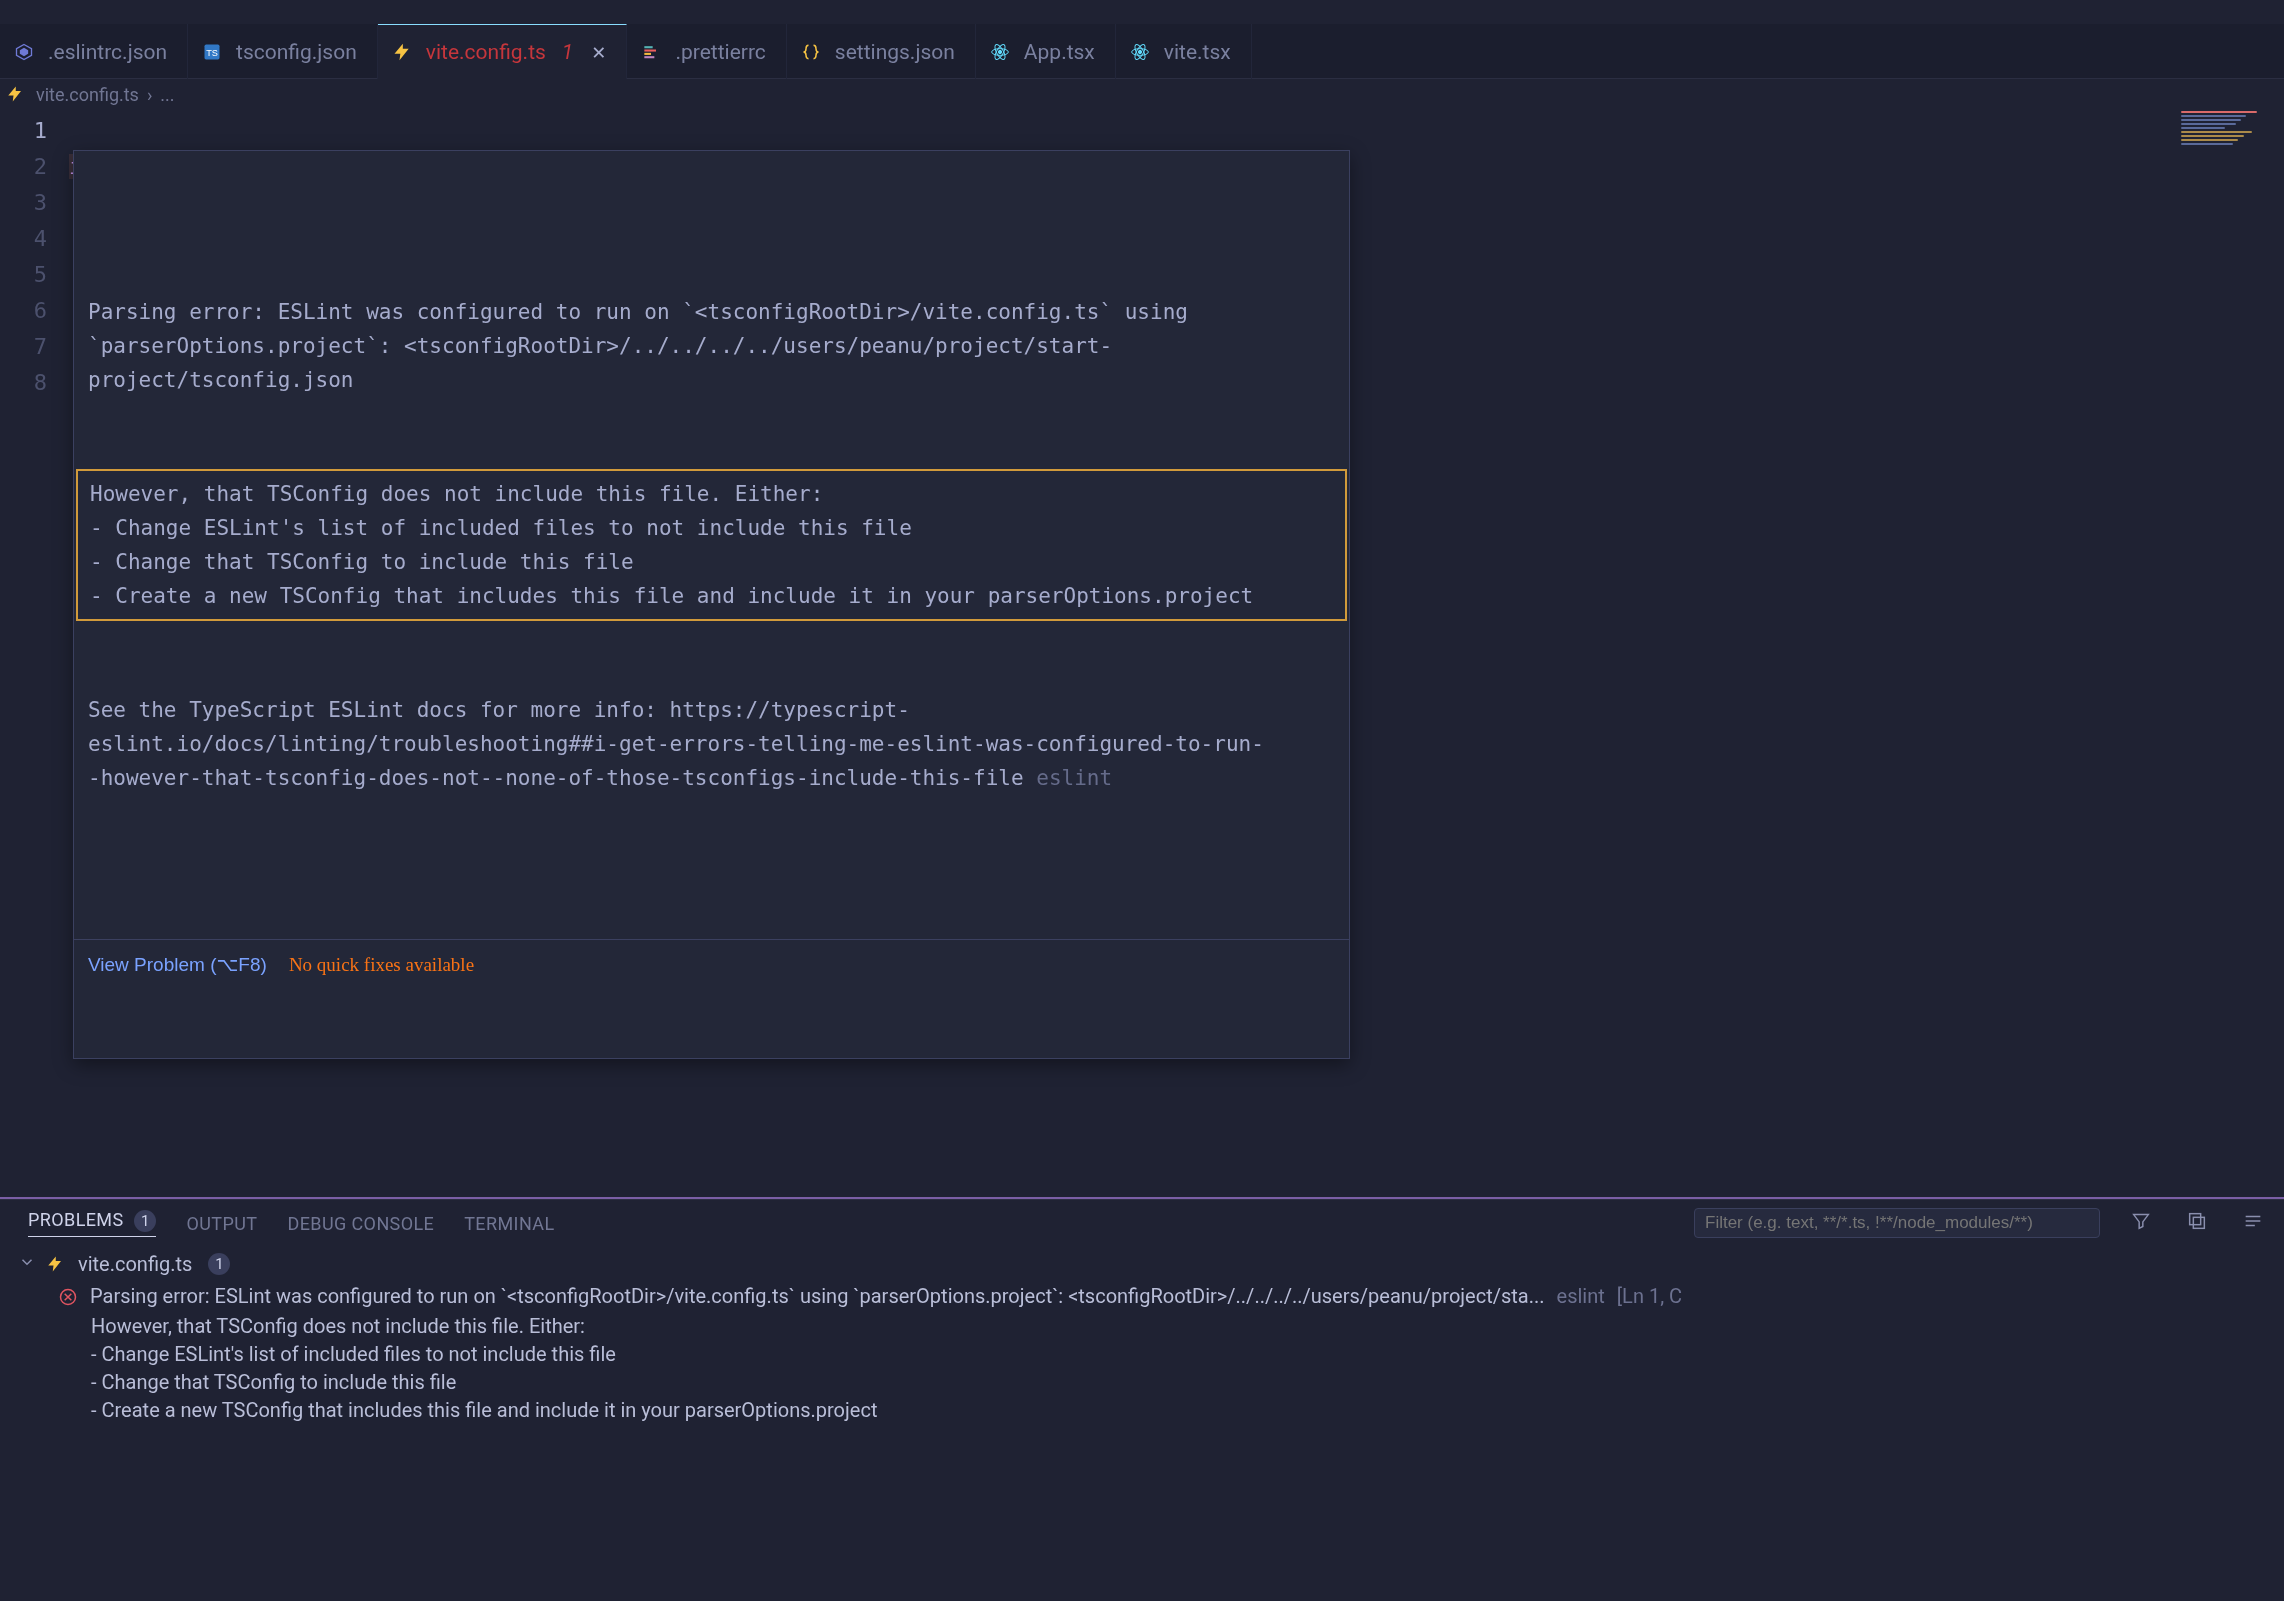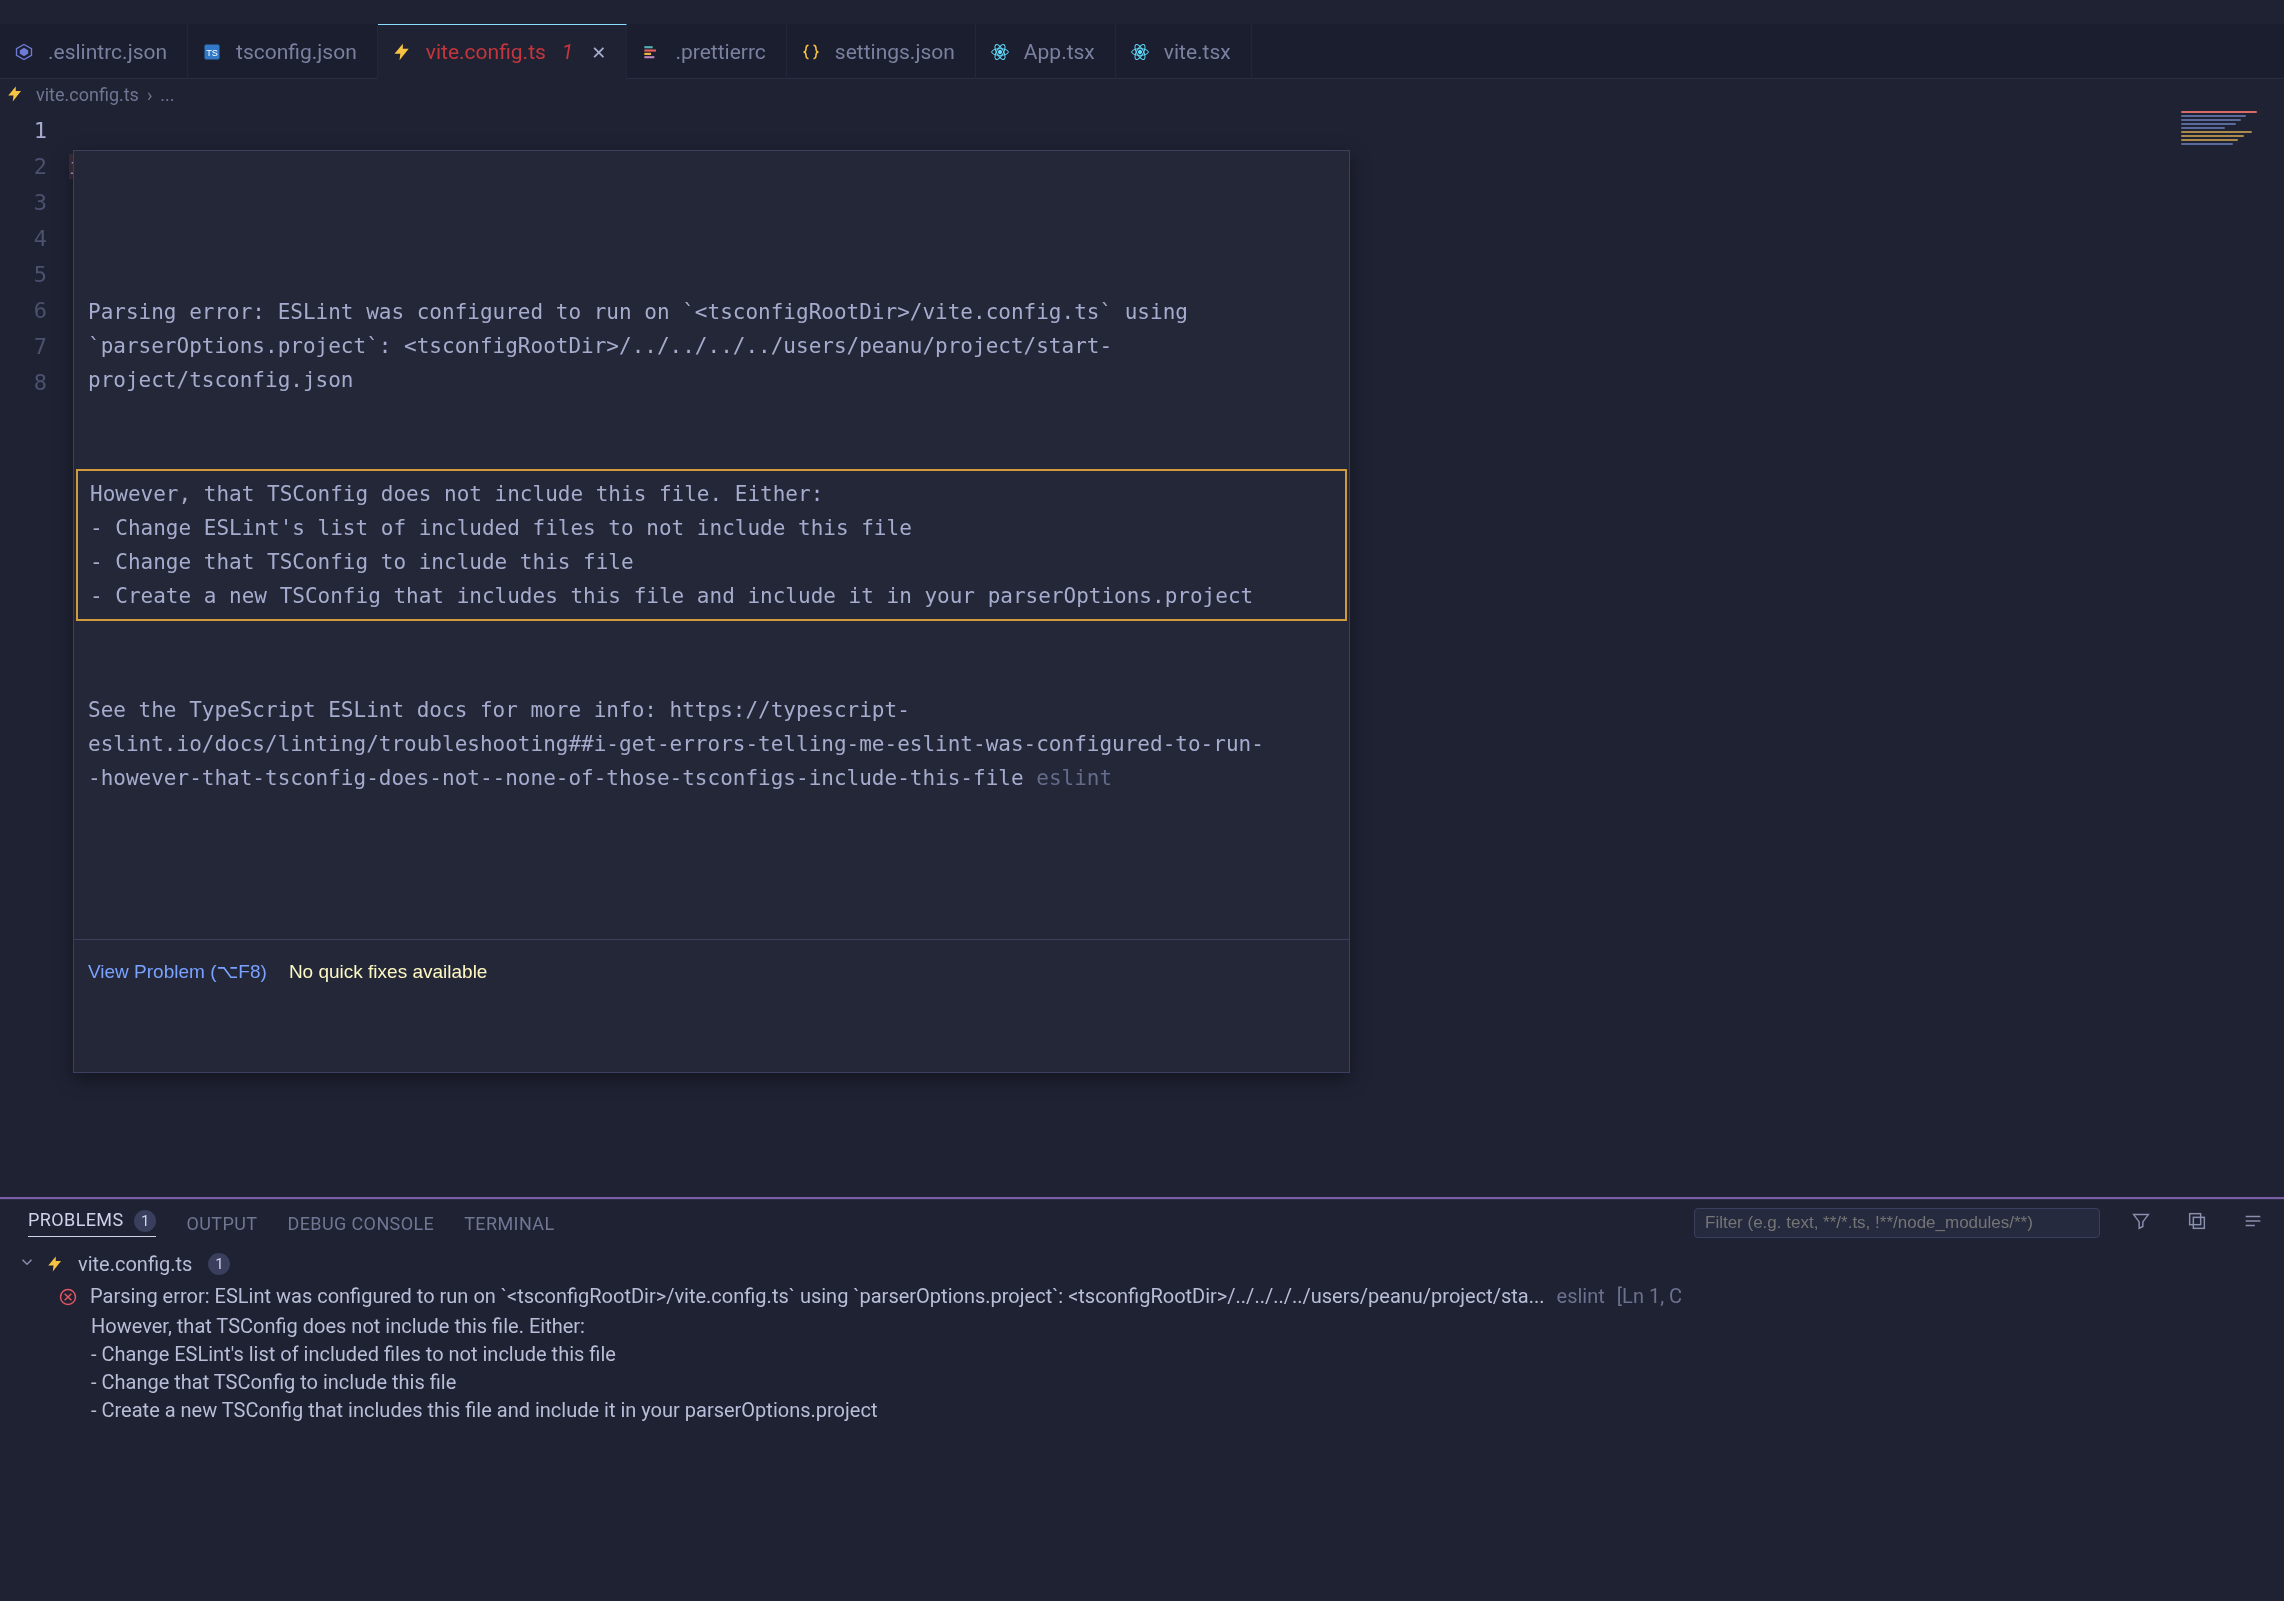--- a/index.html
+++ b/index.html
@@ -98,27 +98,27 @@
   }
   .hover-body { padding: 8px 14px; color:#a6accd;}
   .hover-highlight {
     border:2px solid #d19a3b;
     padding: 6px 12px;
     margin: 4px -12px;
   }
   .hover .dim { color:#656b8a;}
   .hover-foot {
     border-top:1px solid #3b4060;
-    padding: 15px 14px;
+    padding: 8px 14px;
     font-family:-apple-system, BlinkMacSystemFont, sans-serif;
     font-size: 19px;
     display:flex; gap:22px;
   }
   .hover-foot .lnk { color:#7aa2ff;}
-  .hover-foot .txt { color:#fef9c3;}
+  .hover-foot .txt { color:#f97316;font-family:Liberation Serif, serif;}
 
   
   .minimap {
     position:absolute; right:0; top:0;
     width:109px; height:100%;
     background:#1f2233;
   }
   .minimap .mm-line { height:2px; margin:2px 6px; border-radius:1px;}
 
   

